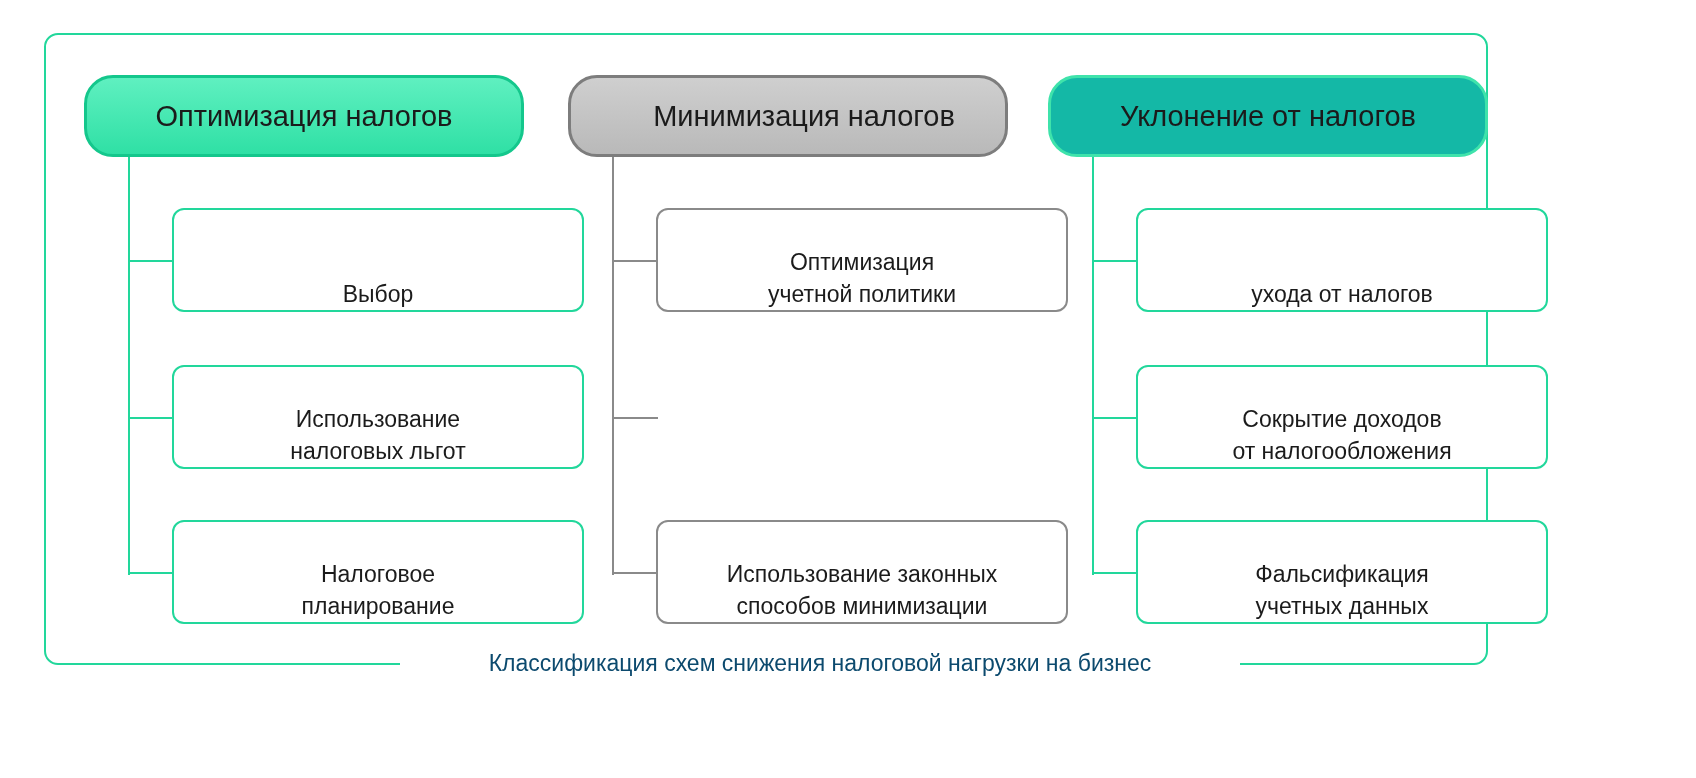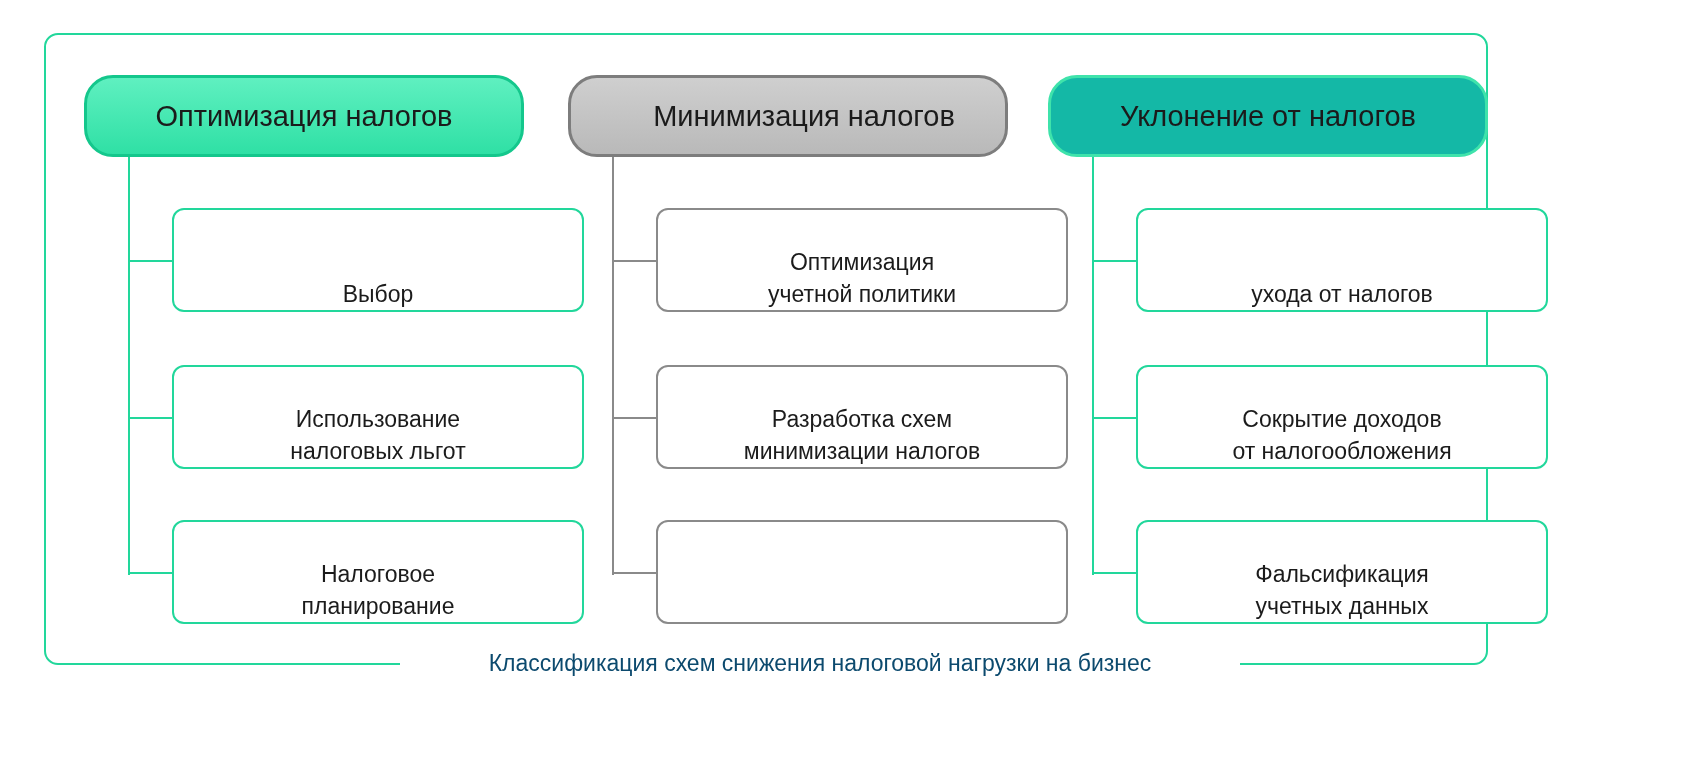--- a/index.html
+++ b/index.html
@@ -188,29 +188,24 @@
     <div class="hline hline-1 line-gray"></div>
     <div class="hline hline-2 line-gray"></div>
     <div class="hline hline-3 line-gray"></div>
 
     <div class="child-box child-gray c1">
       <div>
         <span>Оптимизация</span><br>
         <span>учетной политики</span>
       </div>
     </div>
-    <div class="child-box child-gray c2">
-      <div>
-        <span>Разработка схем</span><br>
-        <span>минимизации налогов</span>
-      </div>
-    </div>
     <div class="child-box child-gray c3">
       <div>
-        <br>
+        <span>Использование законных</span><br>
+        <span>способов минимизации</span>
       </div>
     </div>
   </div>
 
   <div class="column col-3">
     <div class="header-box header-light">
       <span>Уклонение от налогов</span>
     </div>
 
     <div class="vline vline-main line-green"></div>

